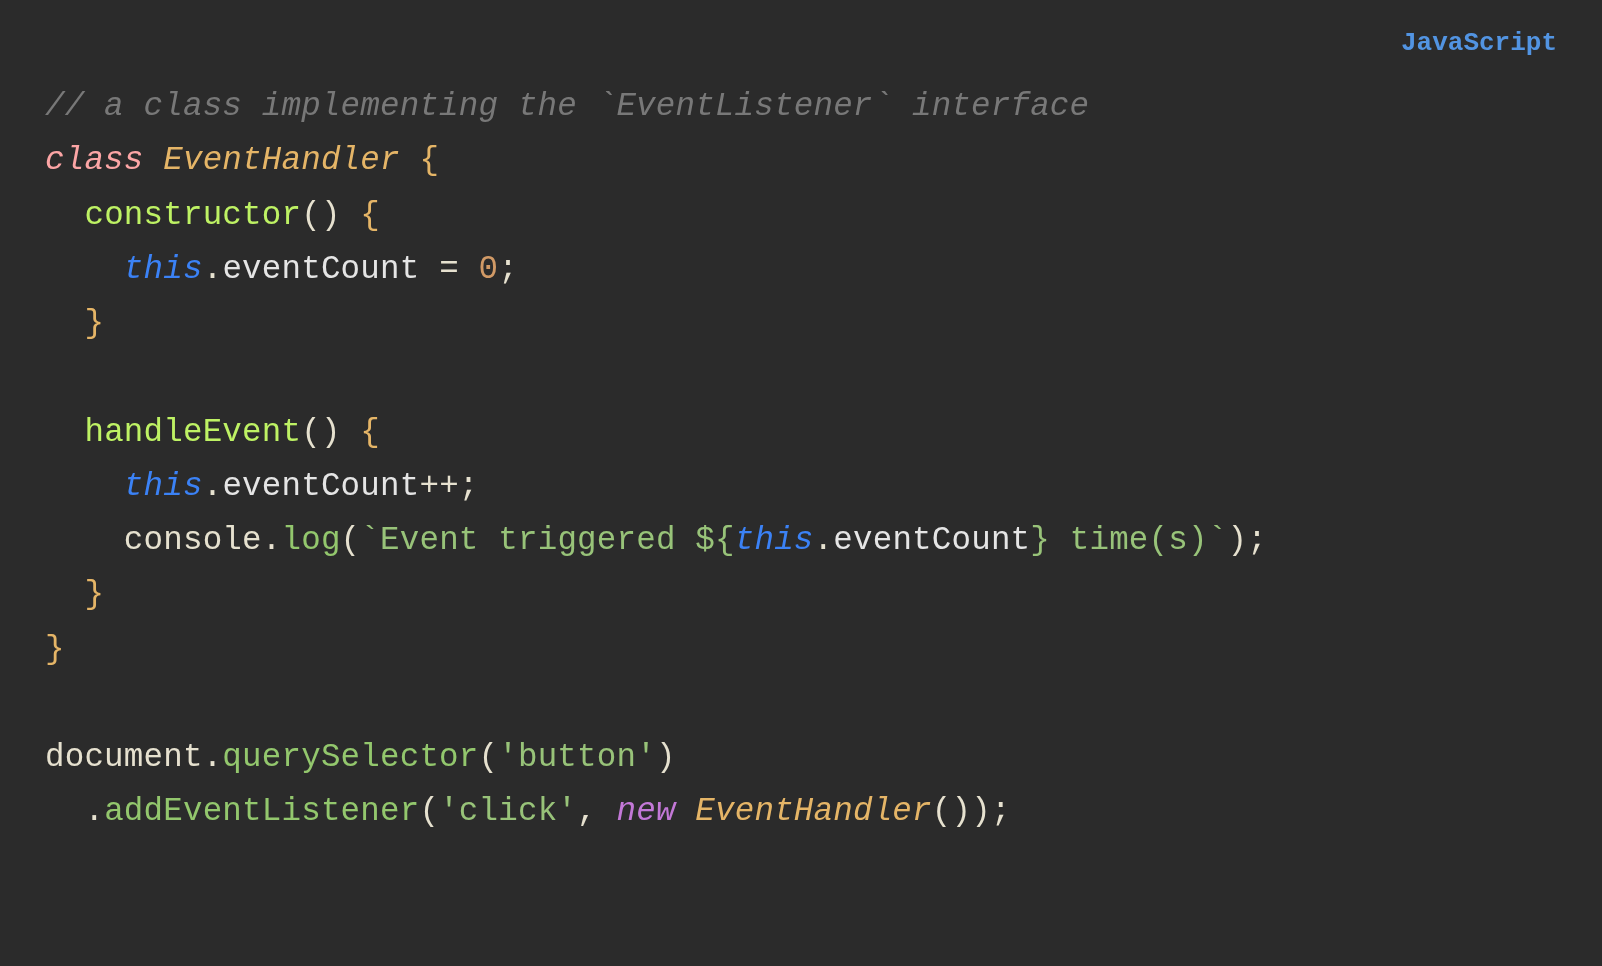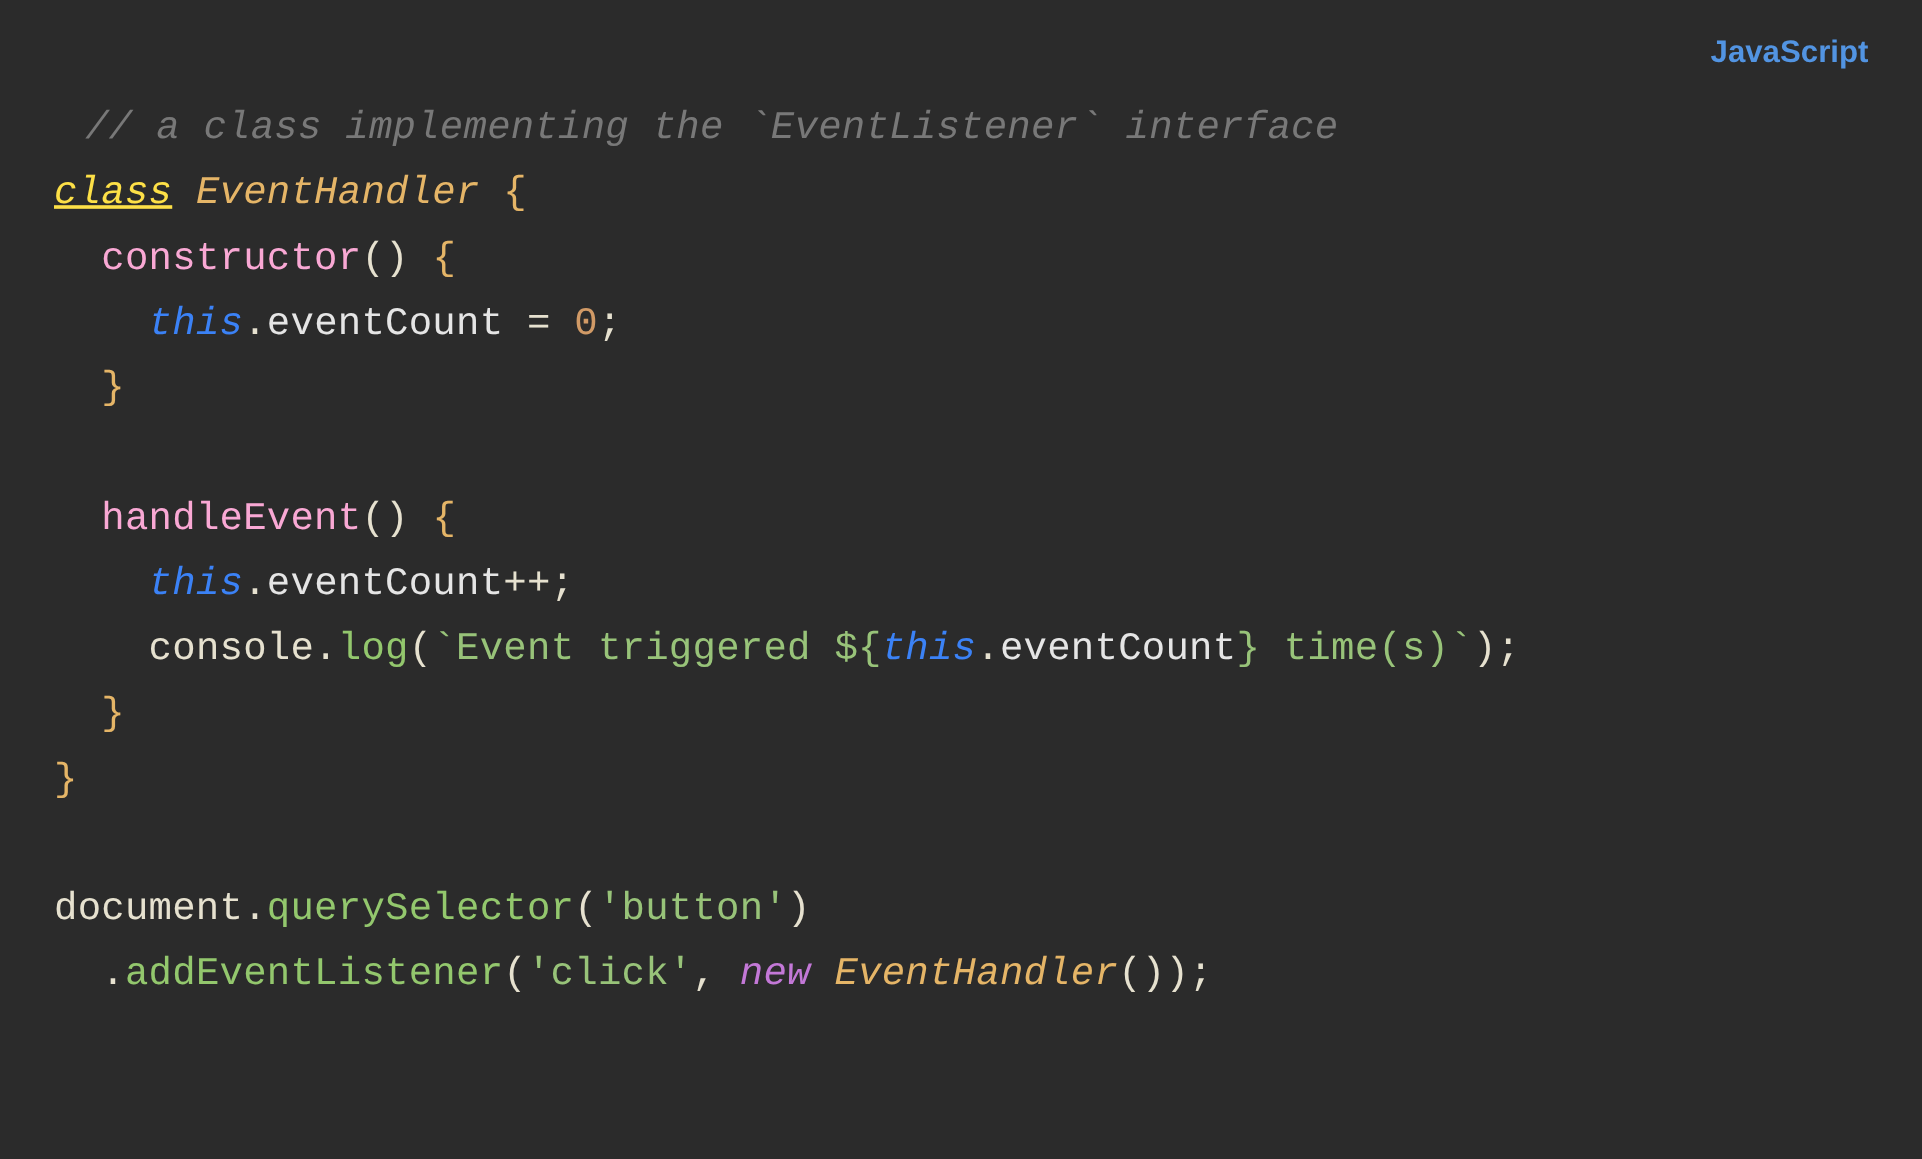--- a/index.html
+++ b/index.html
@@ -24,56 +24,54 @@
       height: 100%;
     }
     
     .language-label {
       position: absolute;
       top: 28px;
       right: 45px;
       color: #5294e2;
       font-weight: 600;
       font-size: 26px;
-      font-family: Liberation Sans, sans-serif;
+      font-family: Liberation Mono, monospace;
     }
     
     .code-block {
       font-size: 32.5px;
       line-height: 1.67;
       color: #e6e1cf;
       white-space: pre;
       margin-top: 50px;
       letter-spacing: 0.2px;
     }
     
     .comment {
       color: #787878;
       font-style: italic;
-      margin-left: 26px;
     }
     
     .keyword-class {
-      color: #fde047;
+      color: #fca5a5;
       font-style: italic;
-      text-decoration: underline;
     }
     
     .keyword-new {
       color: #c378d7;
       font-style: italic;
     }
     
     .class-name {
       color: #e5b567;
       font-style: italic;
     }
     
     .function-name {
-      color: #f9a8d4;
+      color: #bef264;
       text-align: center;
     }
     
     .method-call {
       color: #93c76d;
       text-align: right;
     }
     
     .this-keyword {
       color: #3b82f6;

